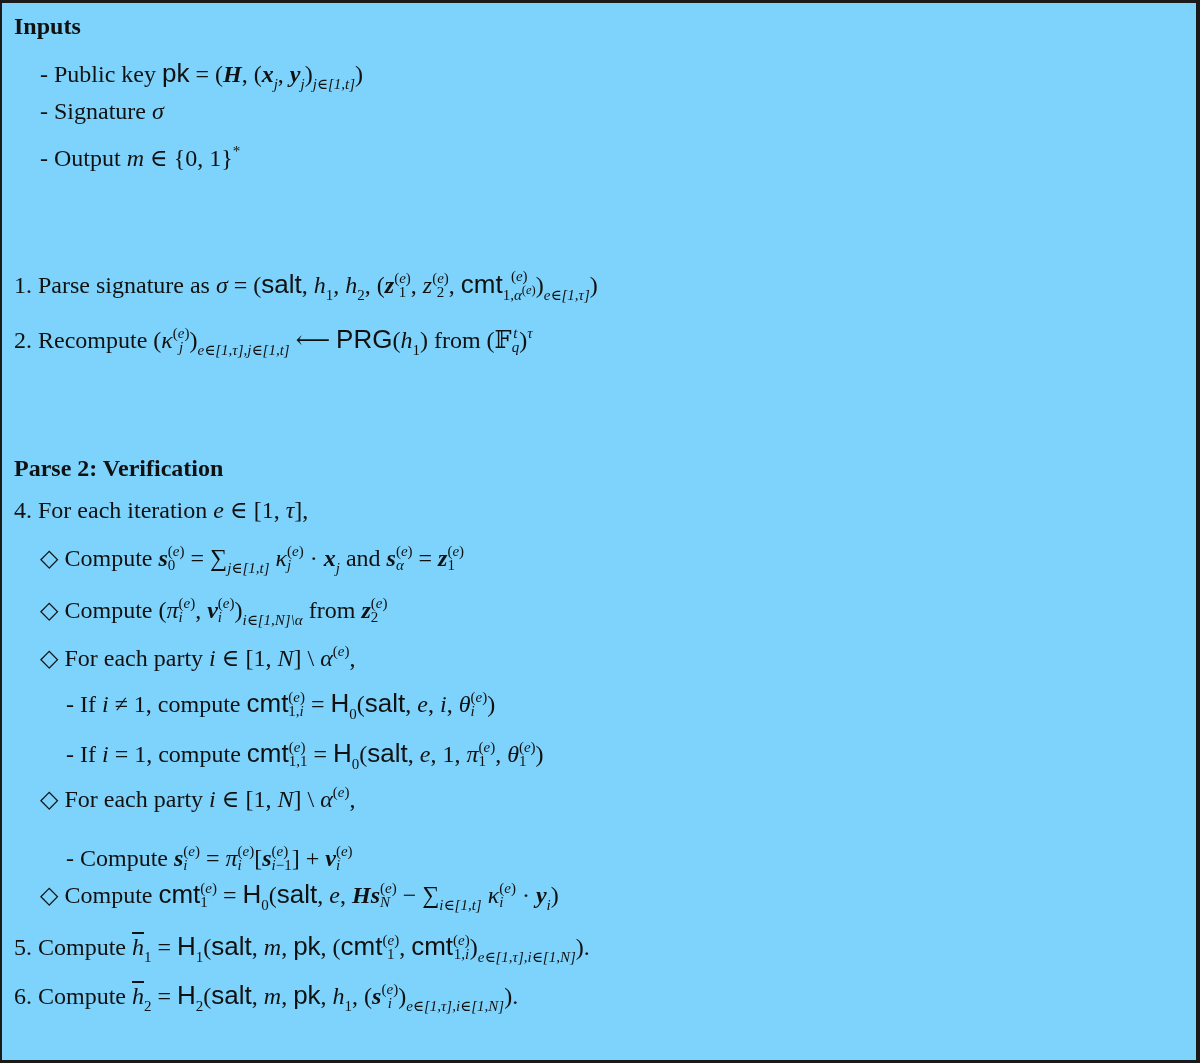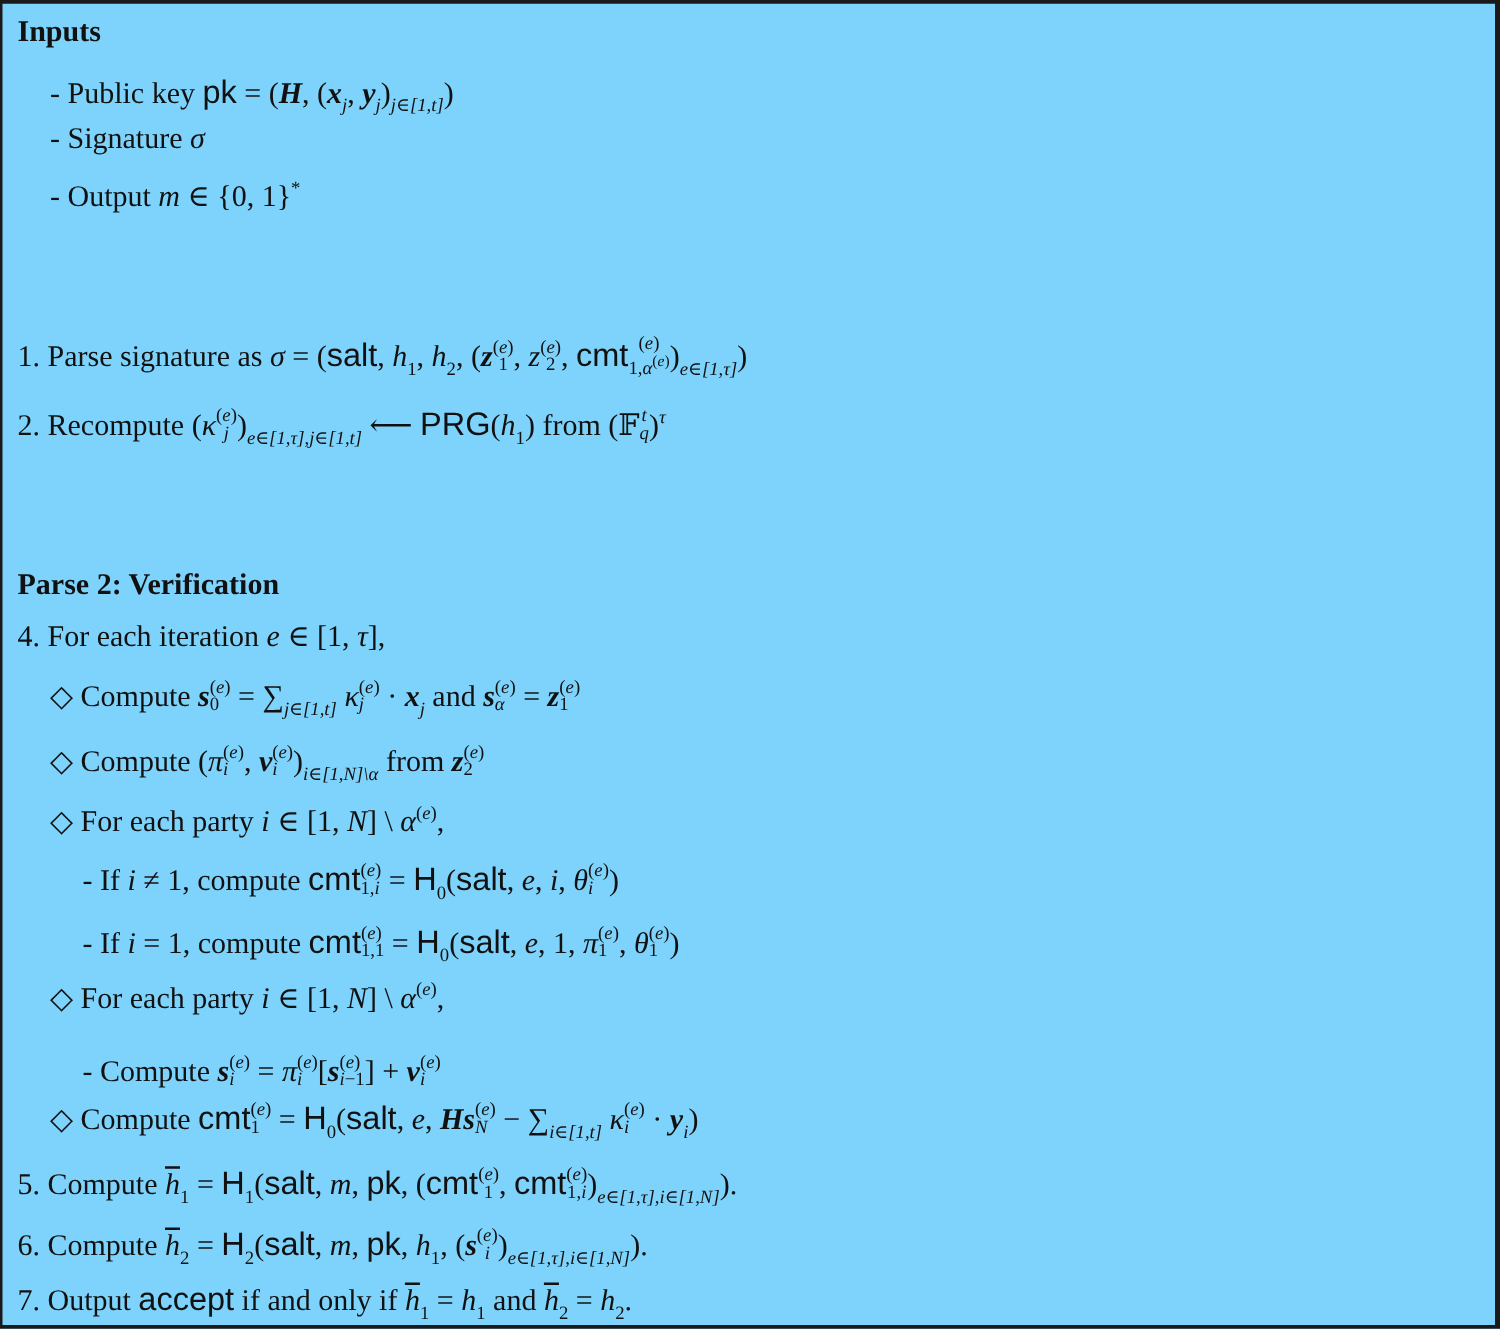--- a/index.html
+++ b/index.html
@@ -102,17 +102,14 @@
   </div>
 
   <div class="line l0" style="top:928px">
     <span>5. Compute </span><span class="m bar">h</span><span class="sub">1</span> = <span class="sf">H</span><span class="sub">1</span>(<span class="sf">salt</span>, <span class="m">m</span>, <span class="sf">pk</span>, (<span class="sf">cmt</span><span class="ss"><span>(<i>e</i>)</span><span>1</span></span>, <span class="sf">cmt</span><span class="ss"><span>(<i>e</i>)</span><span>1,<i>i</i></span></span>)<span class="sub m">e∈[1,τ],i∈[1,N]</span>).
   </div>
 
   <div class="line l0" style="top:977px">
     <span>6. Compute </span><span class="m bar">h</span><span class="sub">2</span> = <span class="sf">H</span><span class="sub">2</span>(<span class="sf">salt</span>, <span class="m">m</span>, <span class="sf">pk</span>, <span class="m">h</span><span class="sub">1</span>, (<span class="b">s</span><span class="ss"><span>(<i>e</i>)</span><span><i>i</i></span></span>)<span class="sub m">e∈[1,τ],i∈[1,N]</span>).
   </div>
 
-  <div class="line l0" style="top:1021px">
-    <span>7. Output </span><span class="sf">accept</span><span> if and only if </span><span class="m bar">h</span><span class="sub">1</span> = <span class="m">h</span><span class="sub">1</span><span> and </span><span class="m bar">h</span><span class="sub">2</span> = <span class="m">h</span><span class="sub">2</span>.
-  </div>
 
 </div>
 
 </body></html>

